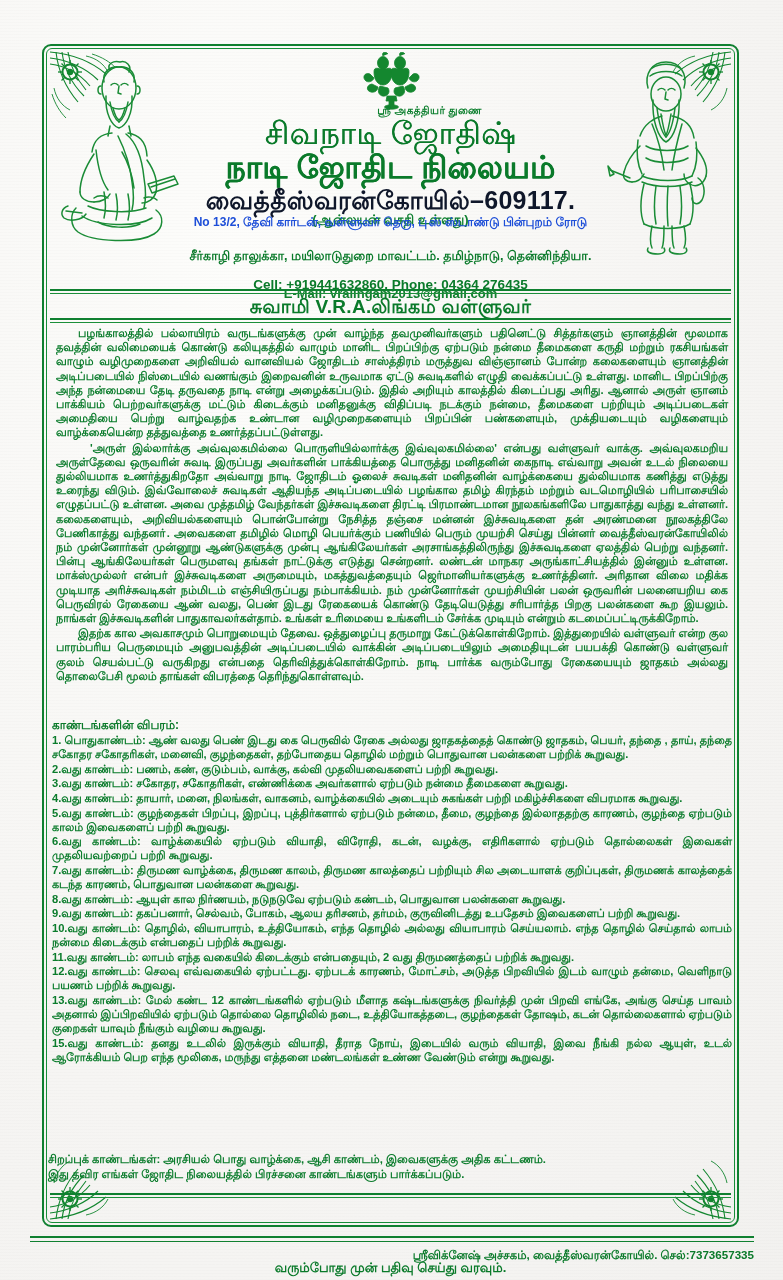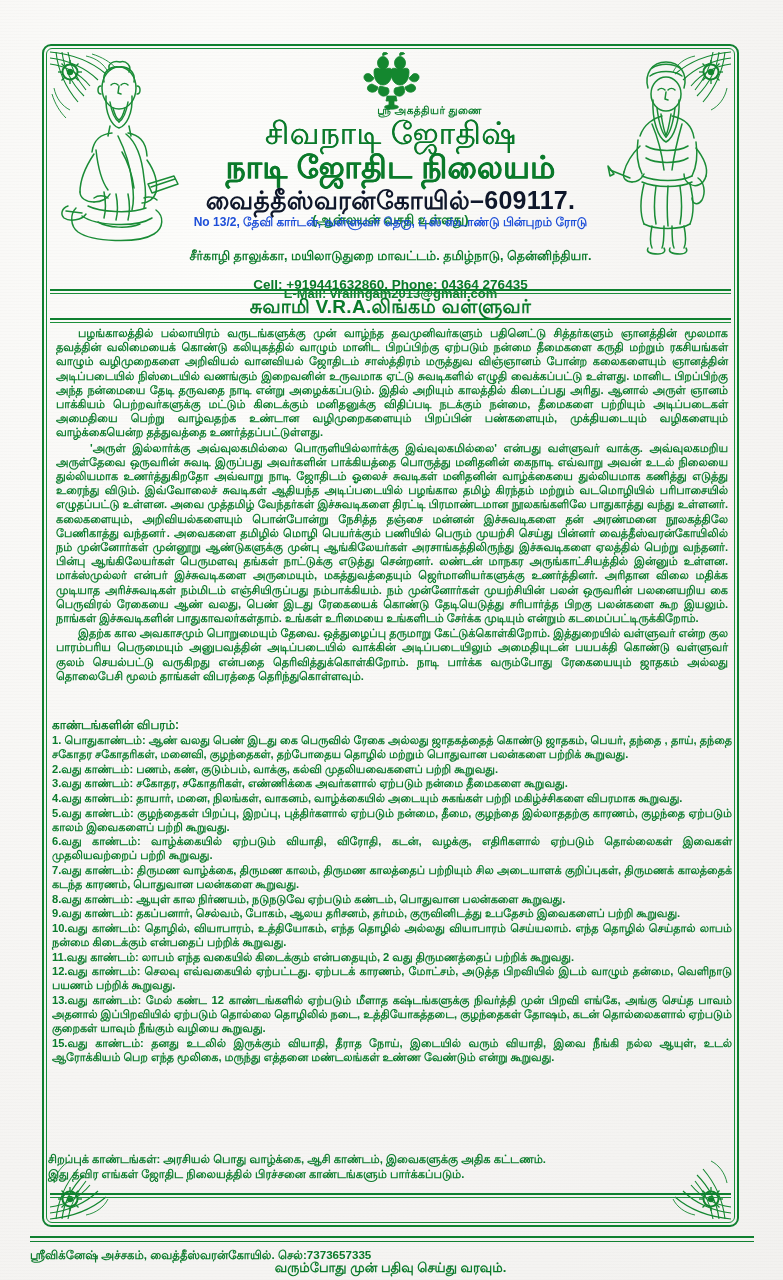--- a/index.html
+++ b/index.html
@@ -247,21 +247,21 @@
     width: 689px;
     text-align: center;
     font-size: 13px;
     font-weight: 700;
     color: #0a7a2a;
   }
   .printer {
     position: absolute;
     left: 30px; top: 1248px;
     width: 724px;
-    text-align: left;
+    text-align: right;
     font-size: 11.6px;
     font-weight: 700;
     color: #0a7a2a;
   }
 
   
   .ghost {
     position: absolute;
     left: 150px; top: 150px;
     width: 480px;

